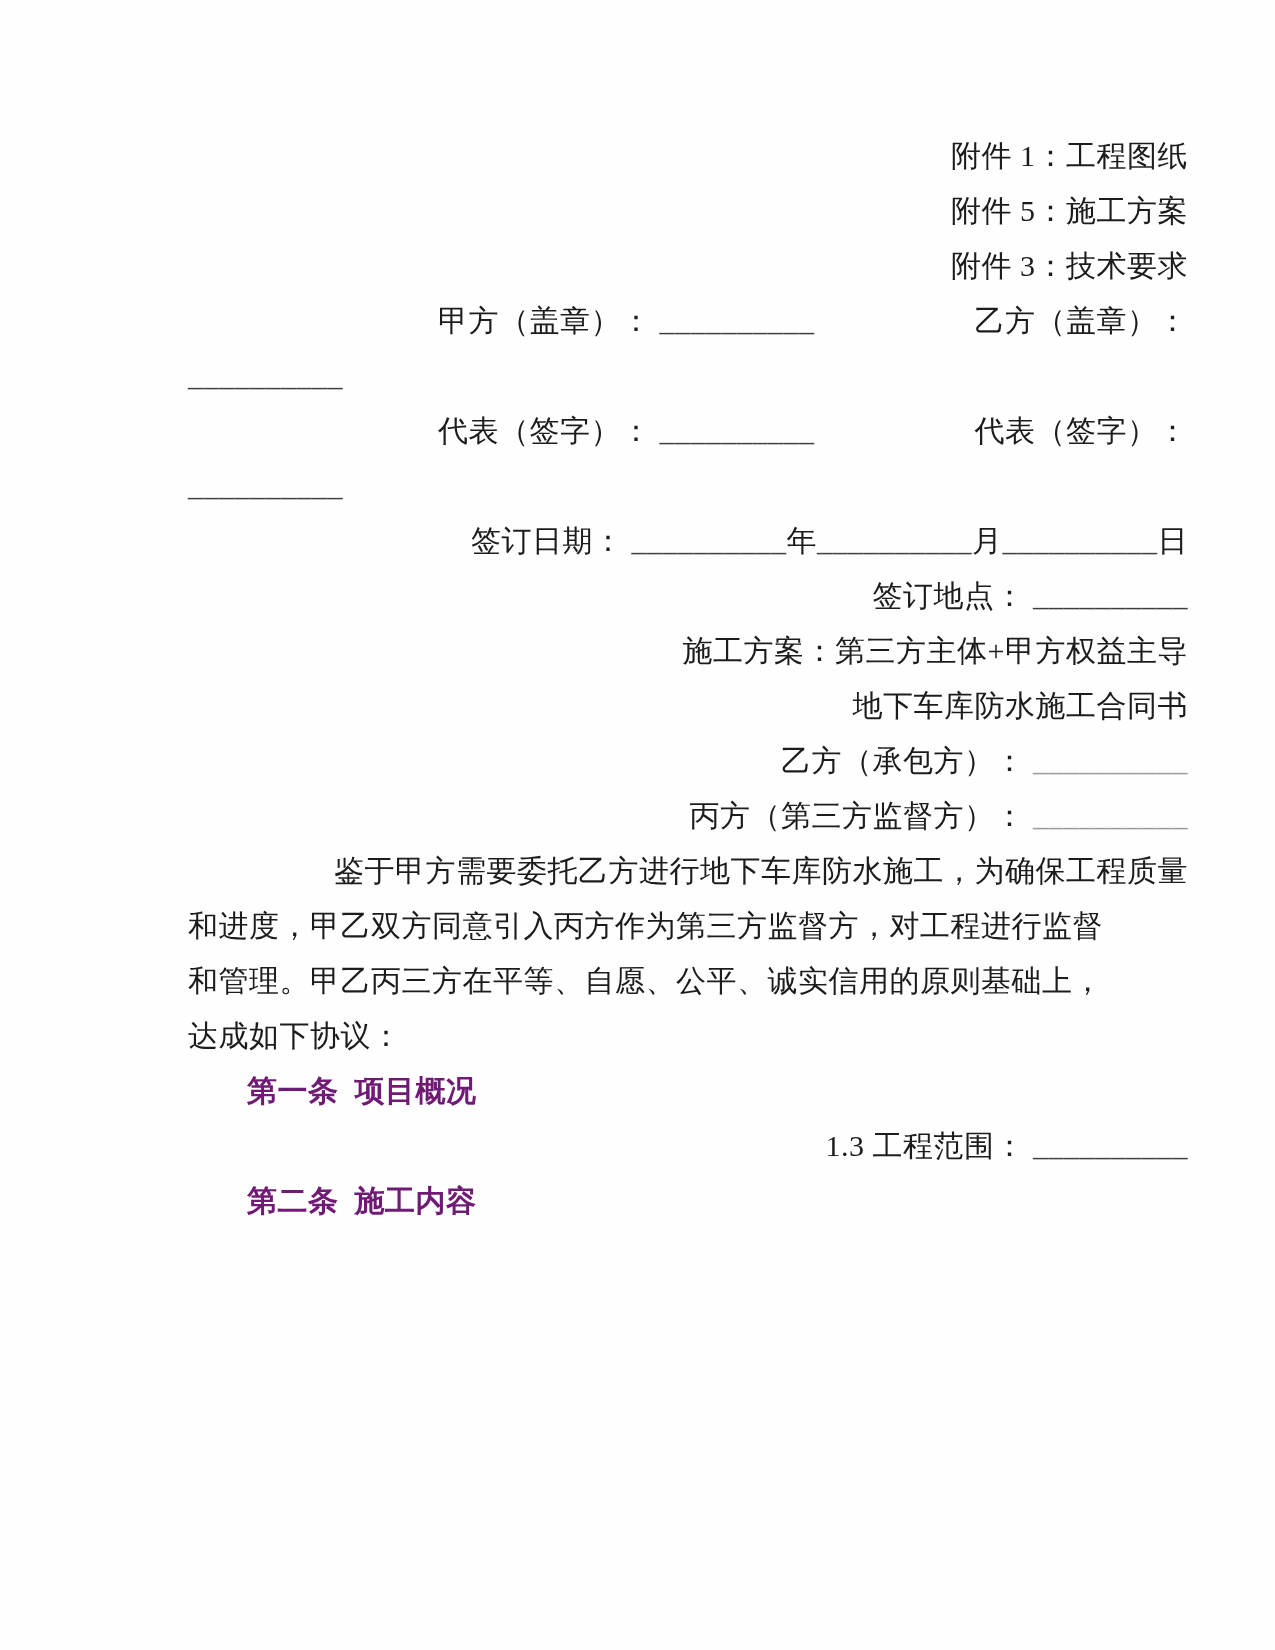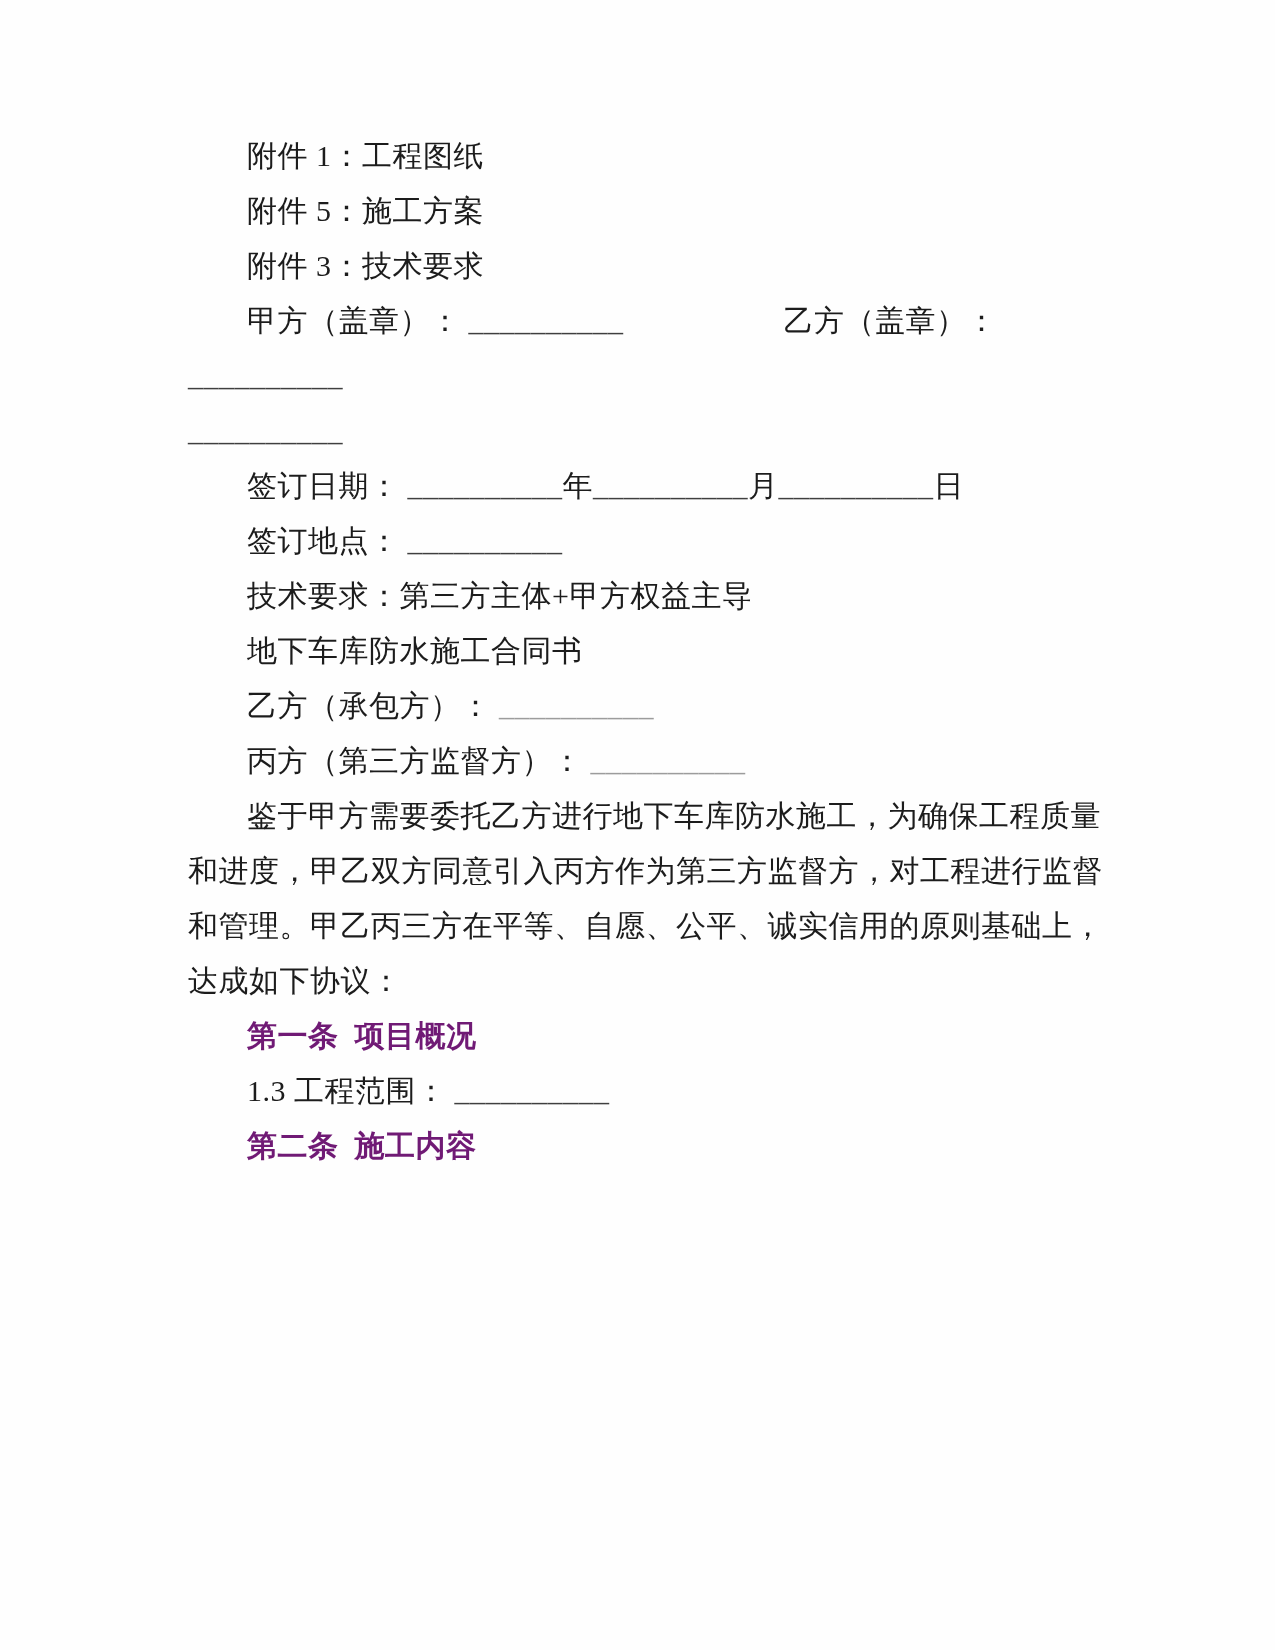--- a/index.html
+++ b/index.html
@@ -23,45 +23,46 @@
     width: 1000px;
   }
   .line {
     height: 55px;
     line-height: 55px;
     font-size: 30px;
     white-space: pre;
     color: #1c1c1c;
     letter-spacing: 0.5px;
   }
-  .line.indent { padding-left: 59px; }
+  .line.indent { padding-left: 59px; text-align: right; }
   .line.flush  { padding-left: 0; }
   .line.heading {
     padding-left: 59px;
     font-weight: bold;
     color: #701a75;
   }
   .dark-line { color: #3f3f3f; }
   .gray-line { color: #9c9c9c; }
   .gap { display: inline-block; height: 1px; }
 </style>
 </head>
 <body>
 
 <div class="page">
   <div class="content">
       <div class="line indent"><span>附件 1：工程图纸</span></div>
       <div class="line indent"><span>附件 5：施工方案</span></div>
       <div class="line indent"><span>附件 3：技术要求</span></div>
       <div class="line indent"><span>甲方（盖章）： </span><span class="dark-line">__________</span><span class="gap" style="width: 160px;"></span><span>乙方（盖章）：</span></div>
       <div class="line flush"><span class="dark-line">__________</span></div>
+      <div class="line indent"><span>代表（签字）： </span><span class="dark-line">__________</span><span class="gap" style="width: 160px;"></span><span>代表（签字）：</span></div>
       <div class="line flush"><span class="dark-line">__________</span></div>
       <div class="line indent"><span>签订日期： </span><span class="dark-line">__________</span><span>年</span><span class="dark-line">__________</span><span>月</span><span class="dark-line">__________</span><span>日</span></div>
       <div class="line indent"><span>签订地点： </span><span class="dark-line">__________</span></div>
-      <div class="line indent"><span>技术要求：第三方主体+甲方权益主导</span></div>
+      <div class="line indent"><span>施工方案：第三方主体+甲方权益主导</span></div>
       <div class="line indent"><span>地下车库防水施工合同书</span></div>
       <div class="line indent"><span>乙方（承包方）： </span><span class="gray-line">__________</span></div>
       <div class="line indent"><span>丙方（第三方监督方）： </span><span class="gray-line">__________</span></div>
       <div class="line indent"><span>鉴于甲方需要委托乙方进行地下车库防水施工，为确保工程质量</span></div>
       <div class="line flush"><span>和进度，甲乙双方同意引入丙方作为第三方监督方，对工程进行监督</span></div>
       <div class="line flush"><span>和管理。甲乙丙三方在平等、自愿、公平、诚实信用的原则基础上，</span></div>
       <div class="line flush"><span>达成如下协议：</span></div>
       <div class="line heading"><span>第一条  项目概况</span></div>
       <div class="line indent"><span>1.3 工程范围： </span><span class="dark-line">__________</span></div>
       <div class="line heading"><span>第二条  施工内容</span></div>

